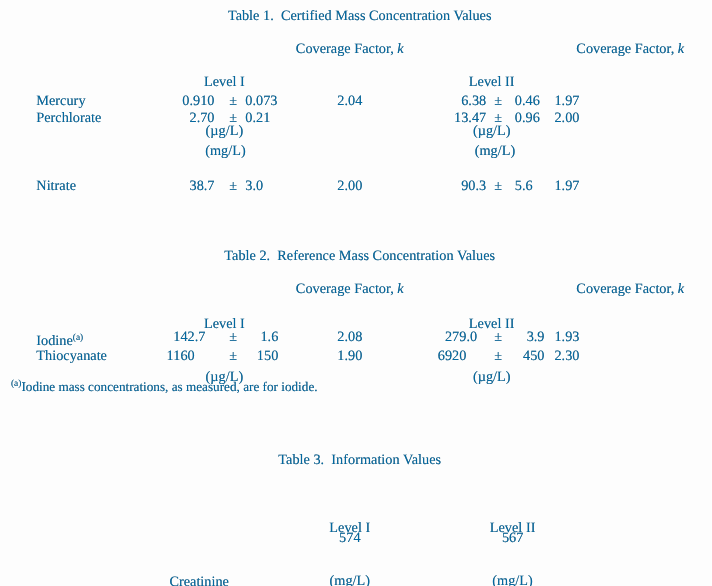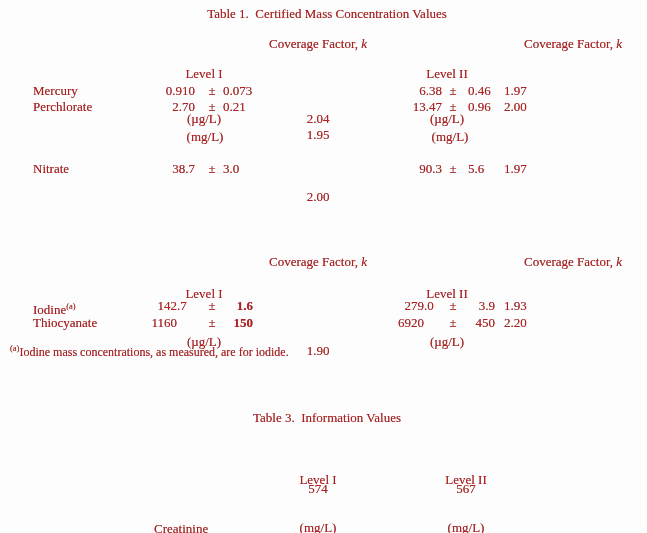--- a/index.html
+++ b/index.html
@@ -1,18 +1,18 @@
 <!DOCTYPE html>
 <html><head>
 <meta charset="utf-8">
 <style>
   html,body{margin:0;padding:0;background:#ffffff;}
   .page{
     position:relative;width:647px;height:533px;overflow:hidden;
-    background:#fdfdfd;color:#b91c1c;
+    background:#fdfdfd;color:#0369a1;
     font-family:"Liberation Serif","DejaVu Serif",serif;
     font-size:13px;line-height:16px;
     text-shadow:0 0 0.4px rgba(50,50,50,0.55);
   }
   .tbl-title{position:absolute;left:7px;width:640px;text-align:center;white-space:pre;}
   .hdr{position:absolute;text-align:center;white-space:pre;}
   .t1h{top:36px;line-height:15px;}
   .t2h{top:254px;line-height:16px;}
   .t3h{top:440px;line-height:16px;}
   .h-lv1{left:154px;width:100px;}
@@ -22,34 +22,34 @@
   .h3-lv1{left:268px;width:100px;}
   .h3-lv2{left:416px;width:100px;}
   .ksym{font-style:italic;}
   .row{position:absolute;left:0;width:647px;height:16px;}
   .cell{position:absolute;top:0;white-space:pre;}
   .ca{left:33px;}
   .ca3{left:154px;margin-top:40px;}
   .cv1{left:118px;width:77px;text-align:right;}
   .cp1{left:202px;width:20px;text-align:center;}
   .cu1{left:223px;width:40px;text-align:left;}
-  .ck1{left:258px;width:120px;text-align:center;margin-top:28px;}
+  .ck1{left:258px;width:120px;text-align:center;}
   .cv2{left:365px;width:77px;text-align:right;}
   .cp2{left:443px;width:20px;text-align:center;}
   .cu2{left:468px;width:40px;text-align:left;}
   .ck2{left:504px;width:120px;}
   .cun1{left:160px;width:90px;text-align:center;}
   .cun2{left:405px;width:90px;text-align:center;}
   .c3v1{left:258px;width:120px;text-align:center;}
   .c3v2{left:403px;width:126px;text-align:center;}
   
   .dec .cv1,.dec .cv2{display:flex;}
   .dec .vi{flex:0 0 59px;text-align:right;}
   .dec .vf{flex:0 0 auto;text-align:left;}
-  .dec .cu1{left:213px;text-align:right;font-weight:bold;}
+  .dec .cu1{left:213px;text-align:right;}
   .dec .cu2{left:455px;text-align:right;}
   .sup{font-size:8.5px;vertical-align:4.5px;letter-spacing:0;}
   .footnote{position:absolute;left:10px;top:341px;font-size:12px;line-height:15px;white-space:pre;}
 </style>
 </head>
 <body>
 
 <div class="page">
 
   <div class="tbl-title" style="top:6px">Table 1.  Certified Mass Concentration Values</div>
@@ -75,21 +75,20 @@
     <span class="cell cv2"><span class="vi">6</span><span class="vf">.38</span></span>
     <span class="cell cp2">±</span>
     <span class="cell cu2">0.46</span>
     <span class="cell ck2">1.97</span>
   </div>
       <div class="row" style="top:99px">
     <span class="cell ca">Perchlorate</span>
     <span class="cell cv1"><span class="vi">2</span><span class="vf">.70</span></span>
     <span class="cell cp1">±</span>
     <span class="cell cu1">0.21</span>
-    <span class="cell ck1">1.95</span>
     <span class="cell cv2"><span class="vi">13</span><span class="vf">.47</span></span>
     <span class="cell cp2">±</span>
     <span class="cell cu2">0.96</span>
     <span class="cell ck2">2.00</span>
   </div>
       <div class="row" style="top:129px">
     <span class="cell cun1">(mg/L)</span>
     <span class="cell cun2">(mg/L)</span>
   </div>
       <div class="row" style="top:161px">
@@ -98,53 +97,55 @@
     <span class="cell cp1">±</span>
     <span class="cell cu1">3.0</span>
     <span class="cell ck1">2.00</span>
     <span class="cell cv2"><span class="vi">90</span><span class="vf">.3</span></span>
     <span class="cell cp2">±</span>
     <span class="cell cu2">5.6</span>
     <span class="cell ck2">1.97</span>
   </div>
     </div>
 
+  <div class="tbl-title" style="top:224px">Table 2.  Reference Mass Concentration Values</div>
 
   <div class="hdr h-lv1 t2h">
     <div>Level I</div>
     <div>(µg/L)</div>
   </div>
   <div class="hdr h-cf1 t2h"><span>Coverage Factor,</span> <span class="ksym">k</span></div>
   <div class="hdr h-lv2 t2h">
     <div>Level II</div>
     <div>(µg/L)</div>
   </div>
   <div class="hdr h-cf2 t2h"><span>Coverage Factor,</span> <span class="ksym">k</span></div>
 
   <div id="t2rows" class="dec">
       <div class="row" style="top:298px">
     <span class="cell ca">Iodine<sup class="sup">(a)</sup></span>
     <span class="cell cv1"><span class="vi">142</span><span class="vf">.7</span></span>
     <span class="cell cp1">±</span>
     <span class="cell cu1">1.6</span>
+    <span class="cell ck1">2.08</span>
     <span class="cell cv2"><span class="vi">279</span><span class="vf">.0</span></span>
     <span class="cell cp2">±</span>
     <span class="cell cu2">3.9</span>
     <span class="cell ck2">1.93</span>
   </div>
       <div class="row" style="top:315px">
     <span class="cell ca">Thiocyanate</span>
     <span class="cell cv1"><span class="vi">1160</span><span class="vf"></span></span>
     <span class="cell cp1">±</span>
     <span class="cell cu1">150</span>
     <span class="cell ck1">1.90</span>
     <span class="cell cv2"><span class="vi">6920</span><span class="vf"></span></span>
     <span class="cell cp2">±</span>
     <span class="cell cu2">450</span>
-    <span class="cell ck2">2.20</span>
+    <span class="cell ck2">2.30</span>
   </div>
     </div>
 
   <div class="footnote"><span class="sup">(a)</span><span>Iodine mass concentrations, as measured, are for iodide.</span></div>
 
   <div class="tbl-title" style="top:410px">Table 3.  Information Values</div>
 
   <div class="hdr h3-lv1 t3h">
     <div>Level I</div>
     <div>(mg/L)</div>

